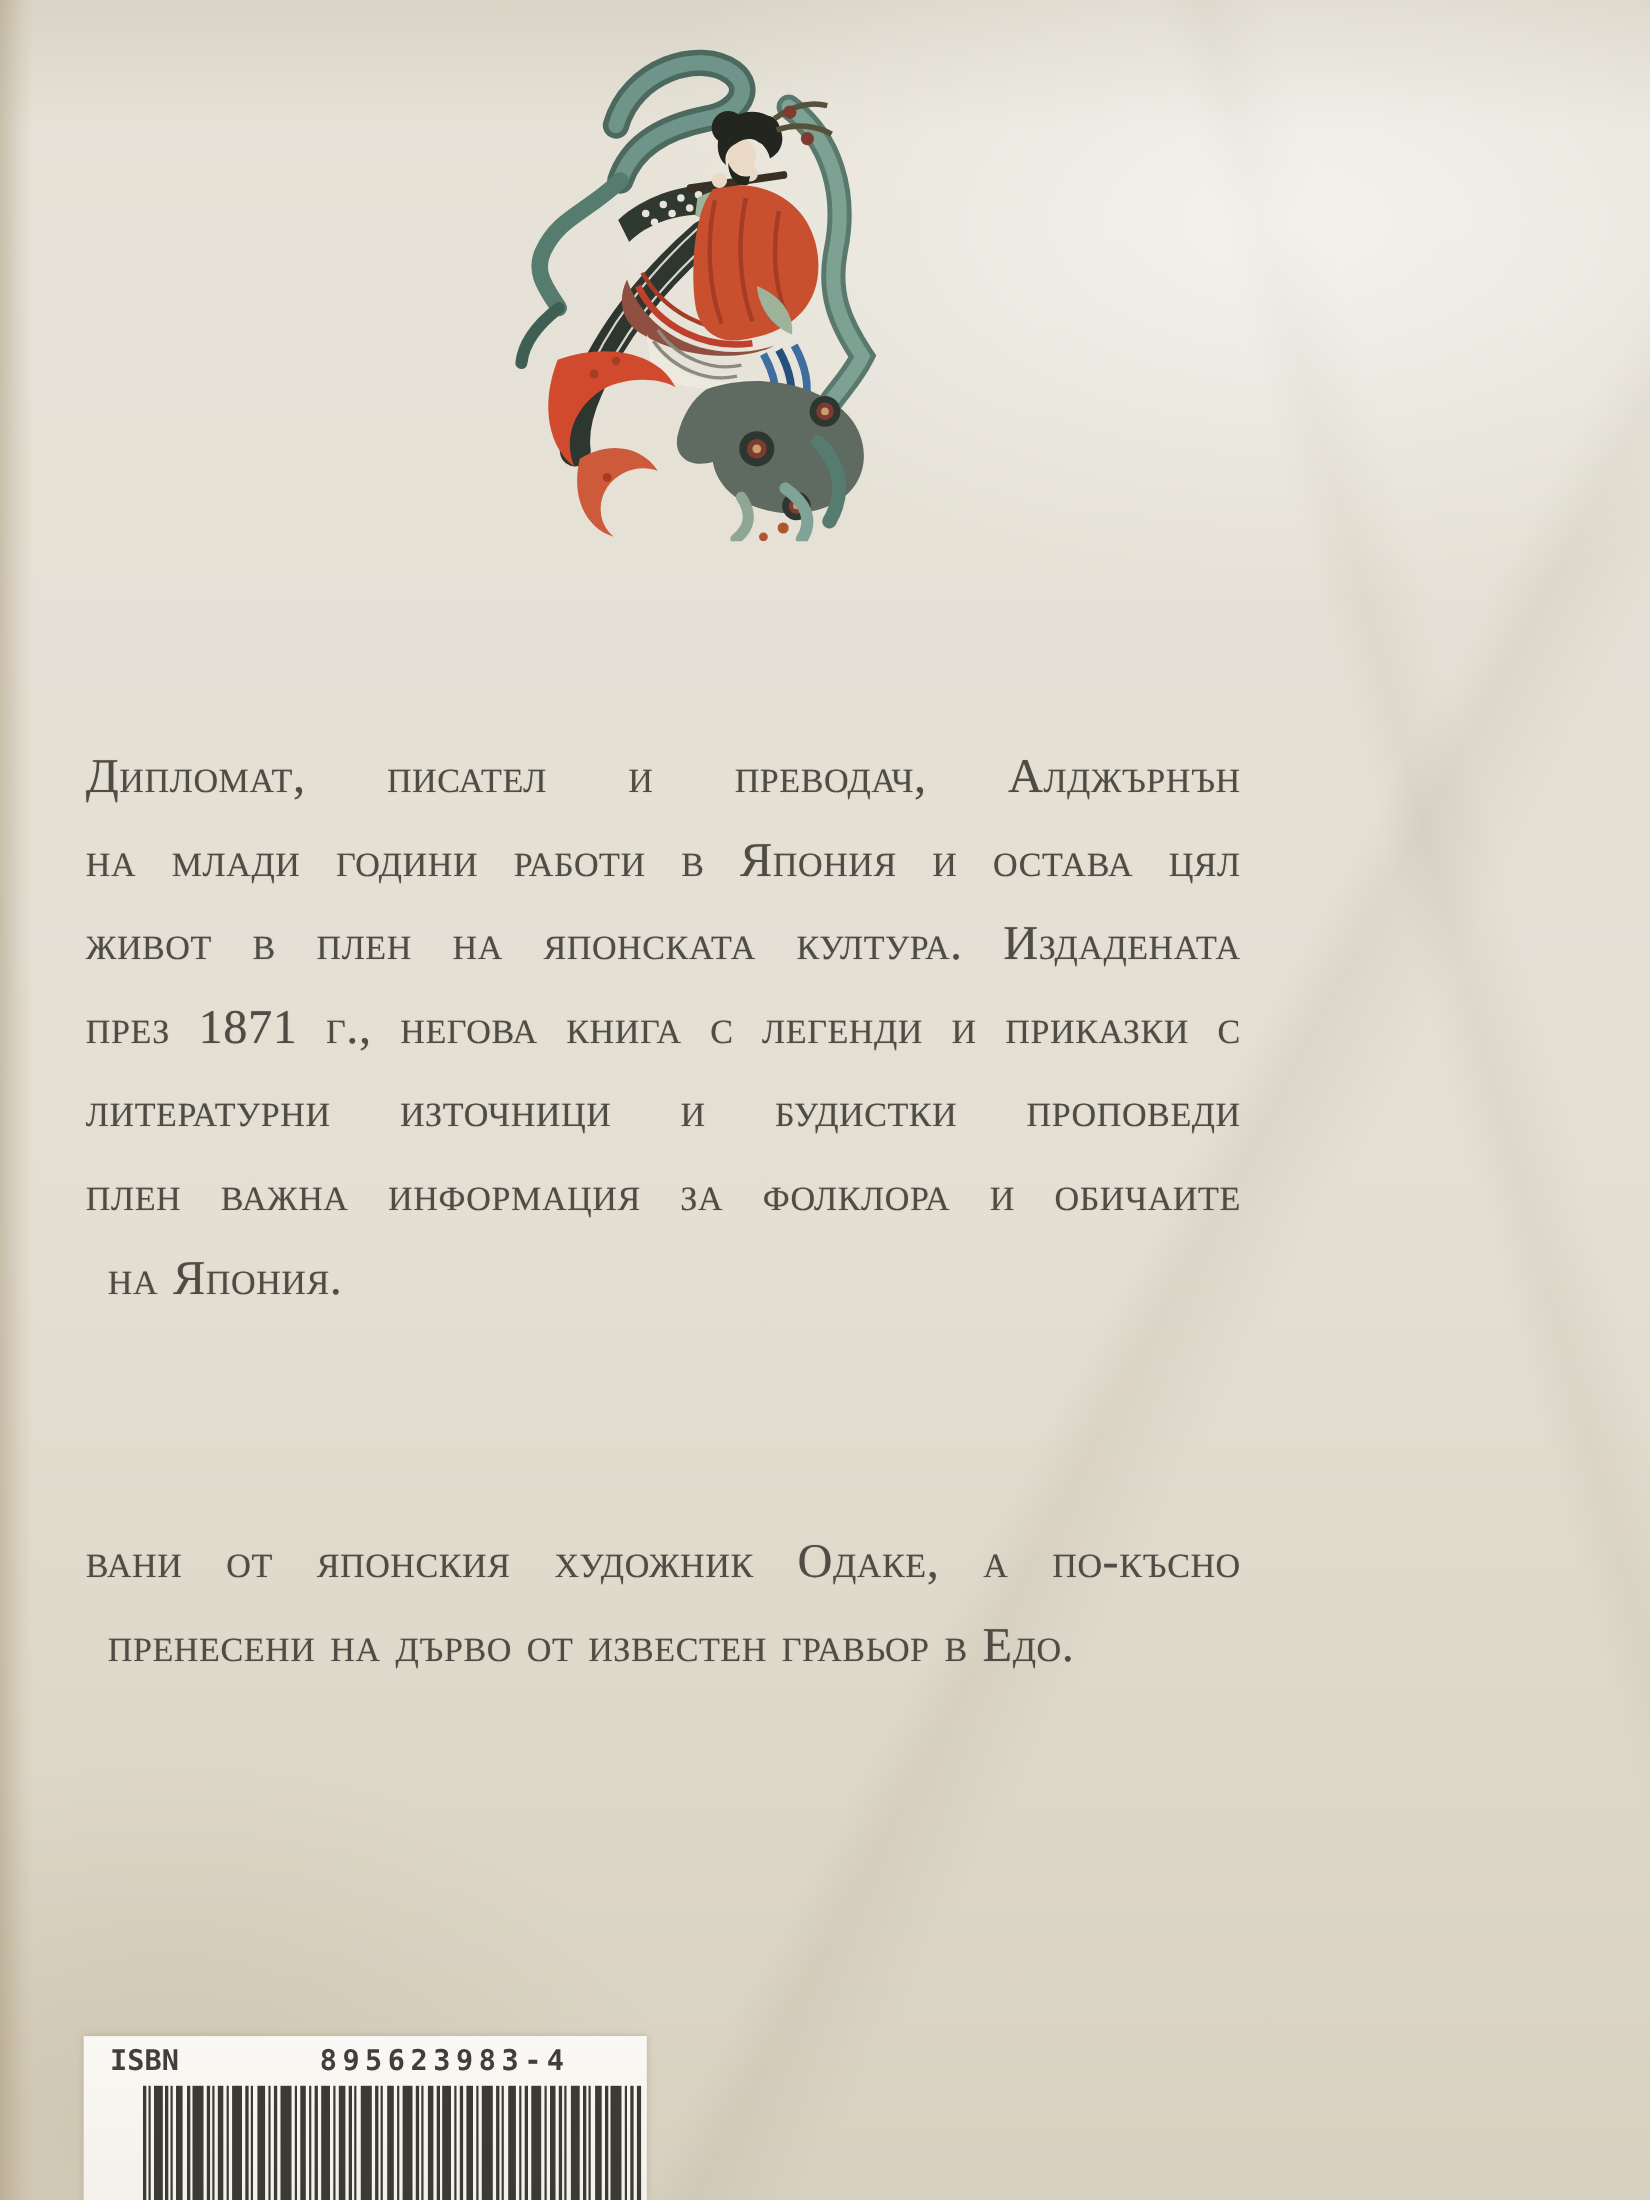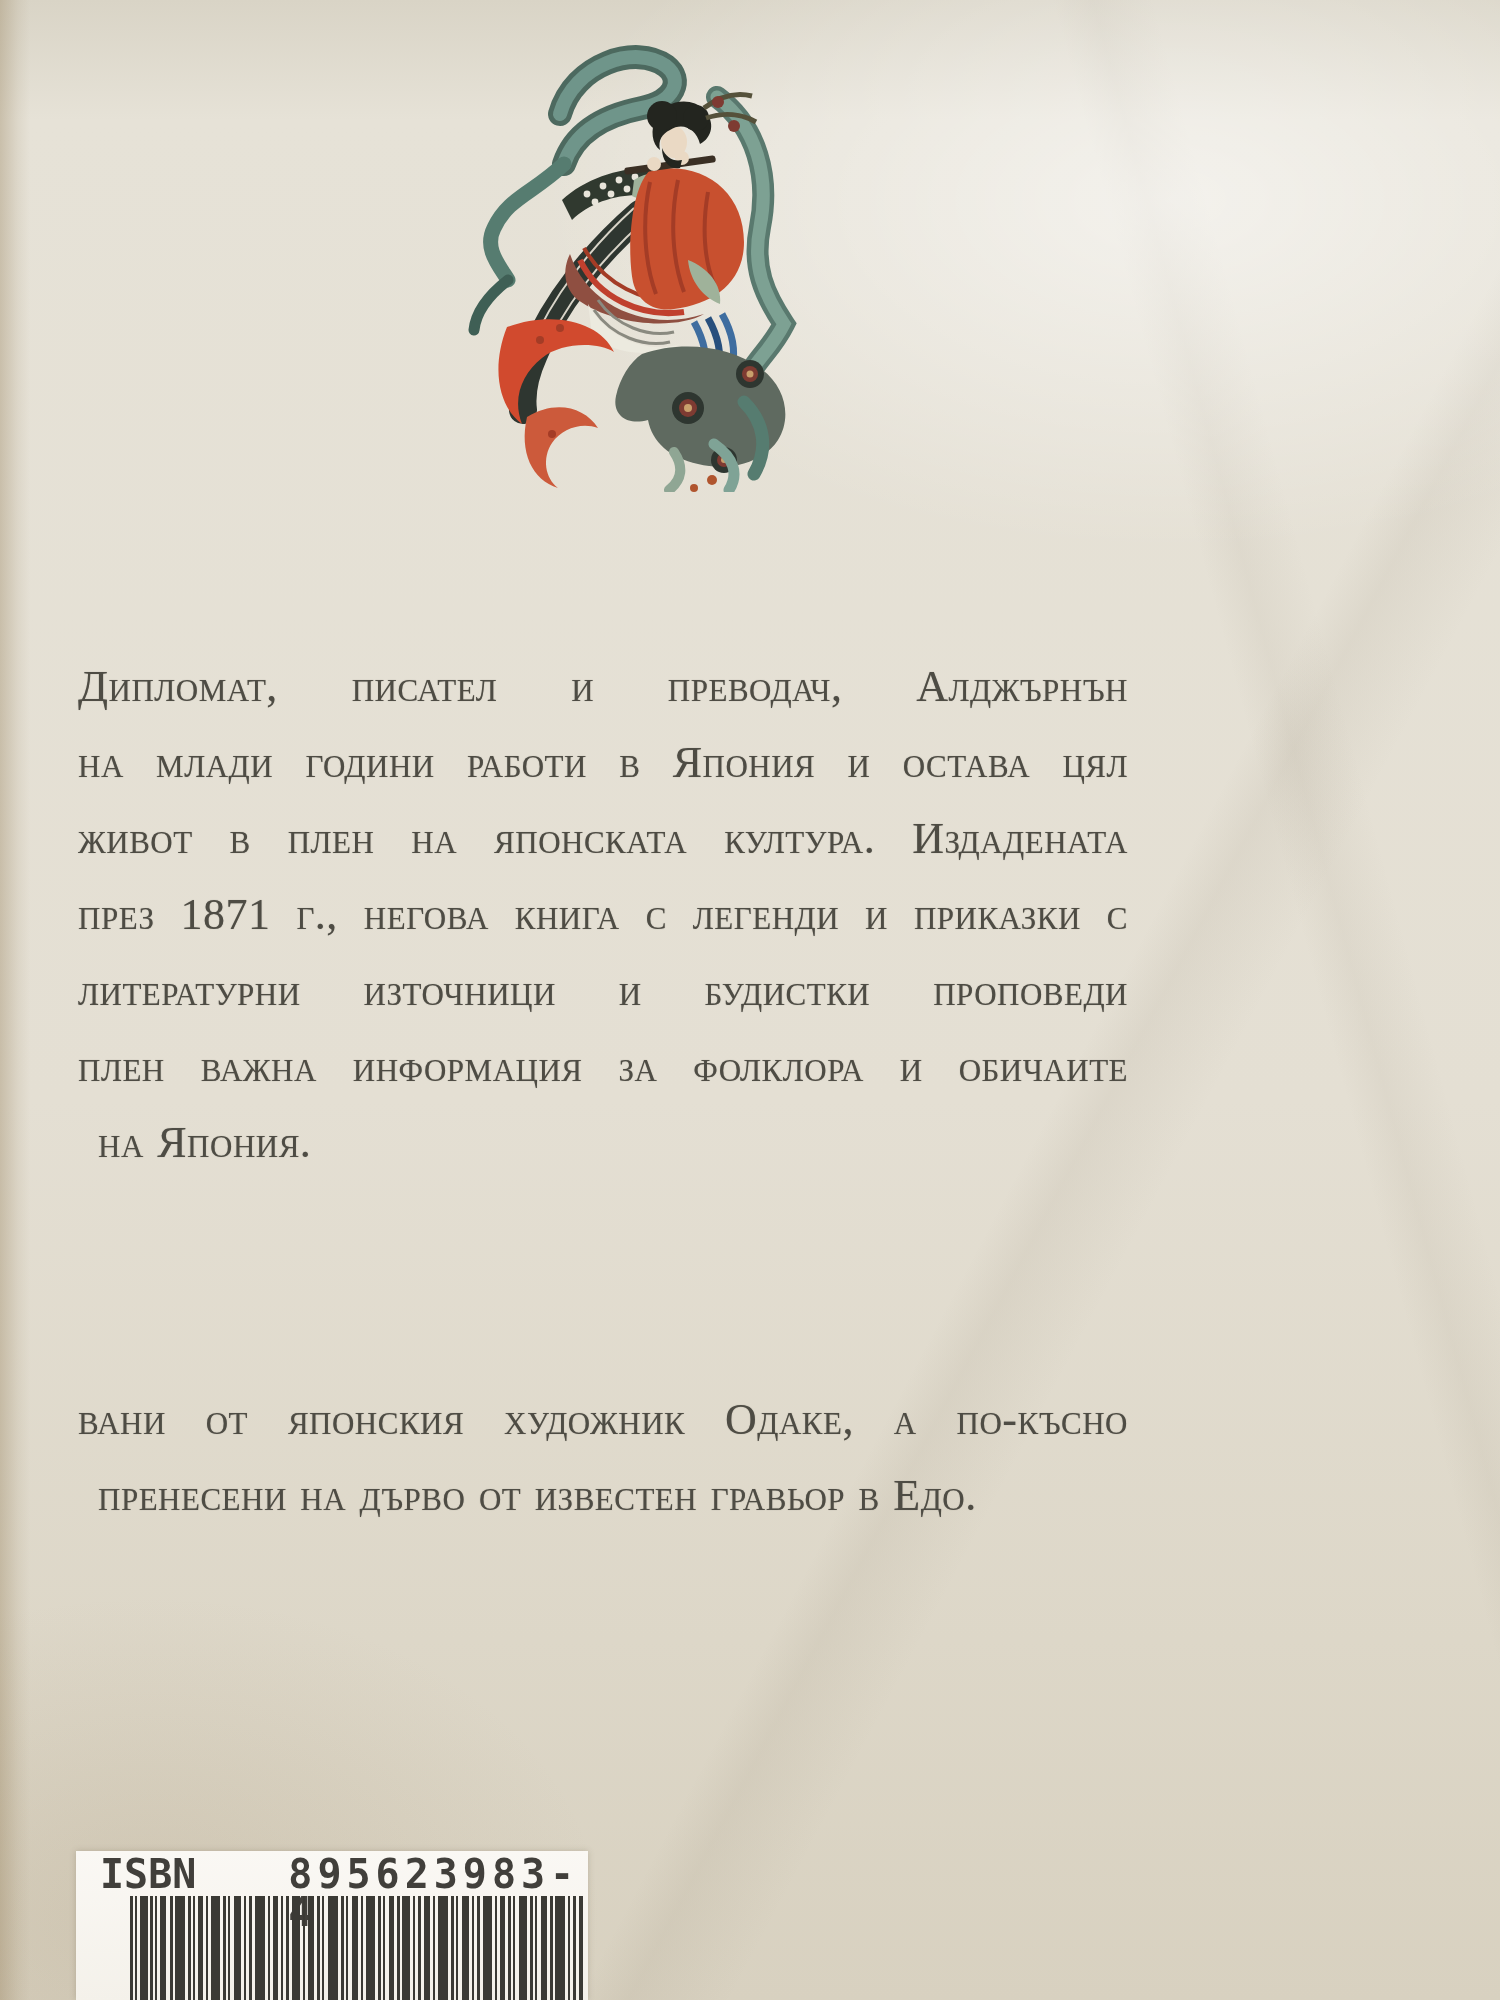--- a/index.html
+++ b/index.html
@@ -28,37 +28,38 @@
     width: 385px; height: 470px;
   }
   .text-block {
     position: absolute; left: 78px; width: 1050px;
     font-size: 44px; line-height: 76px;
     font-variant: small-caps;
     letter-spacing: 0.5px; word-spacing: 2px;
     color: #4e4c44;
     text-shadow: 0 0 1px rgba(78,76,68,0.45);
   }
-  .text-block.p1 { top: 649px; }
+  .text-block.p1 { top: 668px; }
   .text-block.p2 { top: 1382px; }
   .tline { text-align: justify; text-align-last: justify; }
   .tline.last { text-align-last: left; margin-left: 20px; }
   .isbn-label {
     position: absolute; left: 76px; top: 1851px;
     width: 512px; height: 149px;
     background: linear-gradient(180deg, #faf8f4, #f4f1ea);
     box-shadow: 0 0 6px rgba(90,80,60,0.25);
   }
   .isbn-row {
     position: absolute; left: 24px; top: 4px;
     font-family: "DejaVu Sans Mono", monospace;
     font-weight: bold;
-    font-size: 40px; line-height: 38px;
+    font-size: 26px; line-height: 38px;
     color: #413f3b;
     display: flex;
+    gap: 36px;
   }
   .isbn-number { margin-left: 92px; letter-spacing: 5px; }
   .barcode { position: absolute; left: 54px; top: 45px; width: 453px; height: 104px; }
 </style>
 </head>
 <body>
 
 <div class="page">
 
   <div class="edge-strip"></div>

